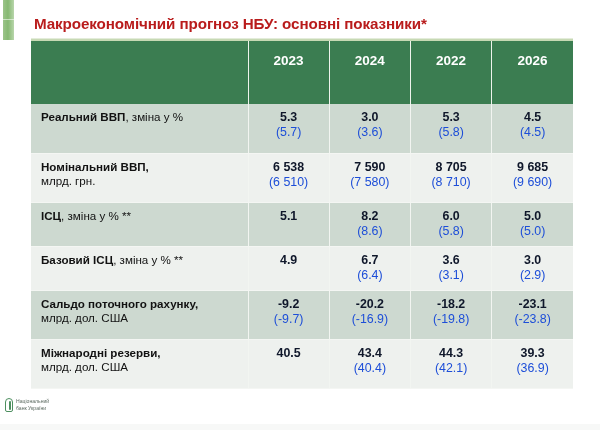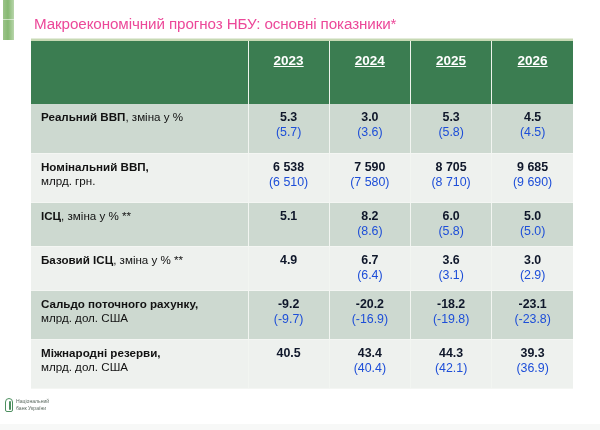--- a/index.html
+++ b/index.html
@@ -25,22 +25,22 @@
   }
   #left-bar .seam {
     position:absolute; left:0; top:19px; width:11px; height:1px;
     background: rgba(255,255,255,0.55);
   }
   #title {
     position: absolute;
     left: 34px; top: 15px;
     width: 540px;
     font-size: 15.2px;
-    font-weight: normal;
-    color: #ec4899;
+    font-weight: bold;
+    color: #b91c1c;
     letter-spacing: -0.1px;
     white-space: nowrap;
   }
   #rule {
     position: absolute;
     left: 31px; top: 38px;
     width: 542px; height: 3px;
     background: #c7d9b4;
     border-top: 1px solid #e3ecda;
   }
@@ -57,21 +57,20 @@
   thead th {
     background: #3b7d51;
     color: #ffffff;
     font-size: 13.5px;
     font-weight: bold;
     height: 32px;
     vertical-align: middle;
     text-align: center;
     border-right: 1px solid #eef3ec;
     padding: 12px;
-    text-decoration: underline;
   }
   thead th.blank { border-right: 1px solid #eef3ec; }
   thead th:last-child { border-right: none; }
   thead tr.spacer th {
     height: 13px;
     background: #3b7d51;
     border-right: 1px solid #eef3ec;
   }
   thead tr.spacer th:last-child { border-right: none; }
 
@@ -177,21 +176,21 @@
         <col class="yr">
         <col class="yr">
         <col class="yr">
         <col class="yr">
     </colgroup>
     <thead>
       <tr>
         <th class="blank"></th>
         <th>2023</th>
         <th>2024</th>
-        <th>2025</th>
+        <th>2022</th>
         <th>2026</th>
       </tr>
       <tr class="spacer">
         <th></th>
         <th></th>
         <th></th>
         <th></th>
         <th></th>
       </tr>
     </thead>

